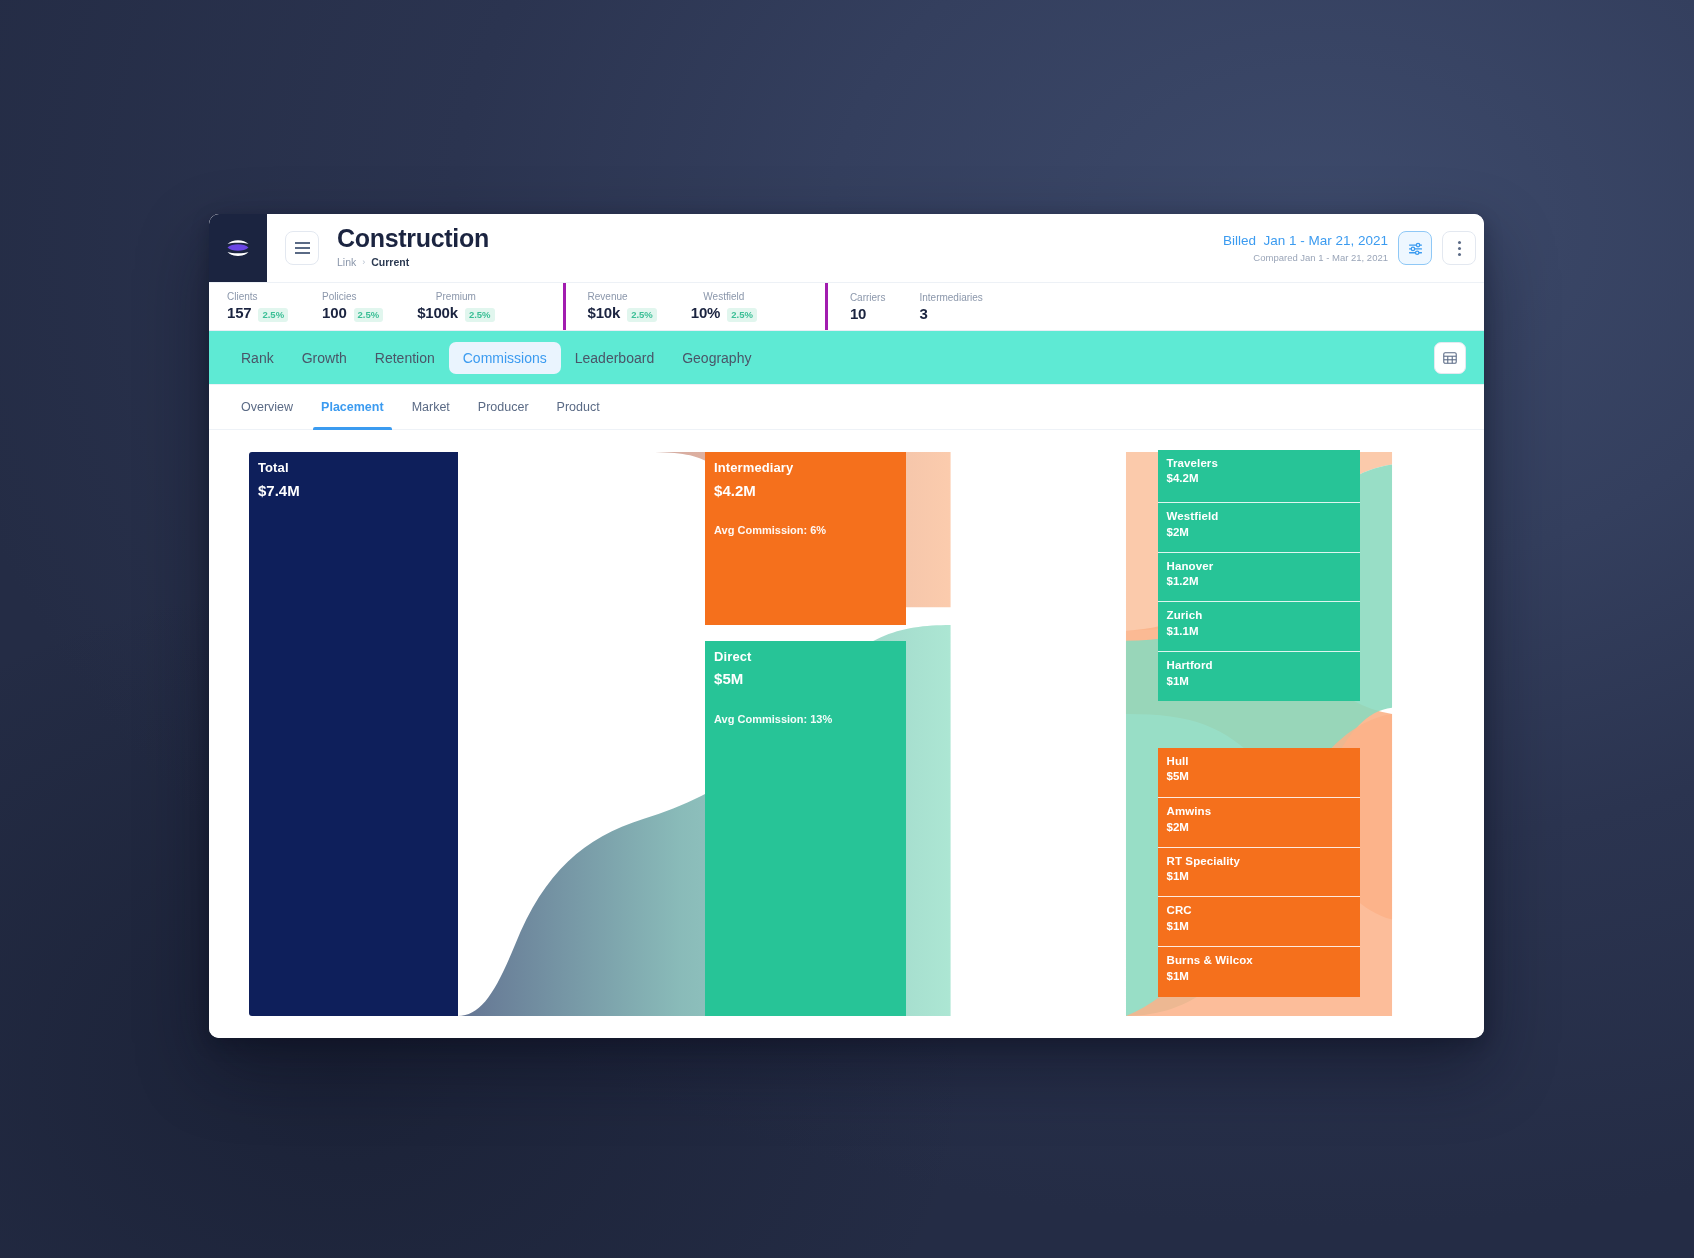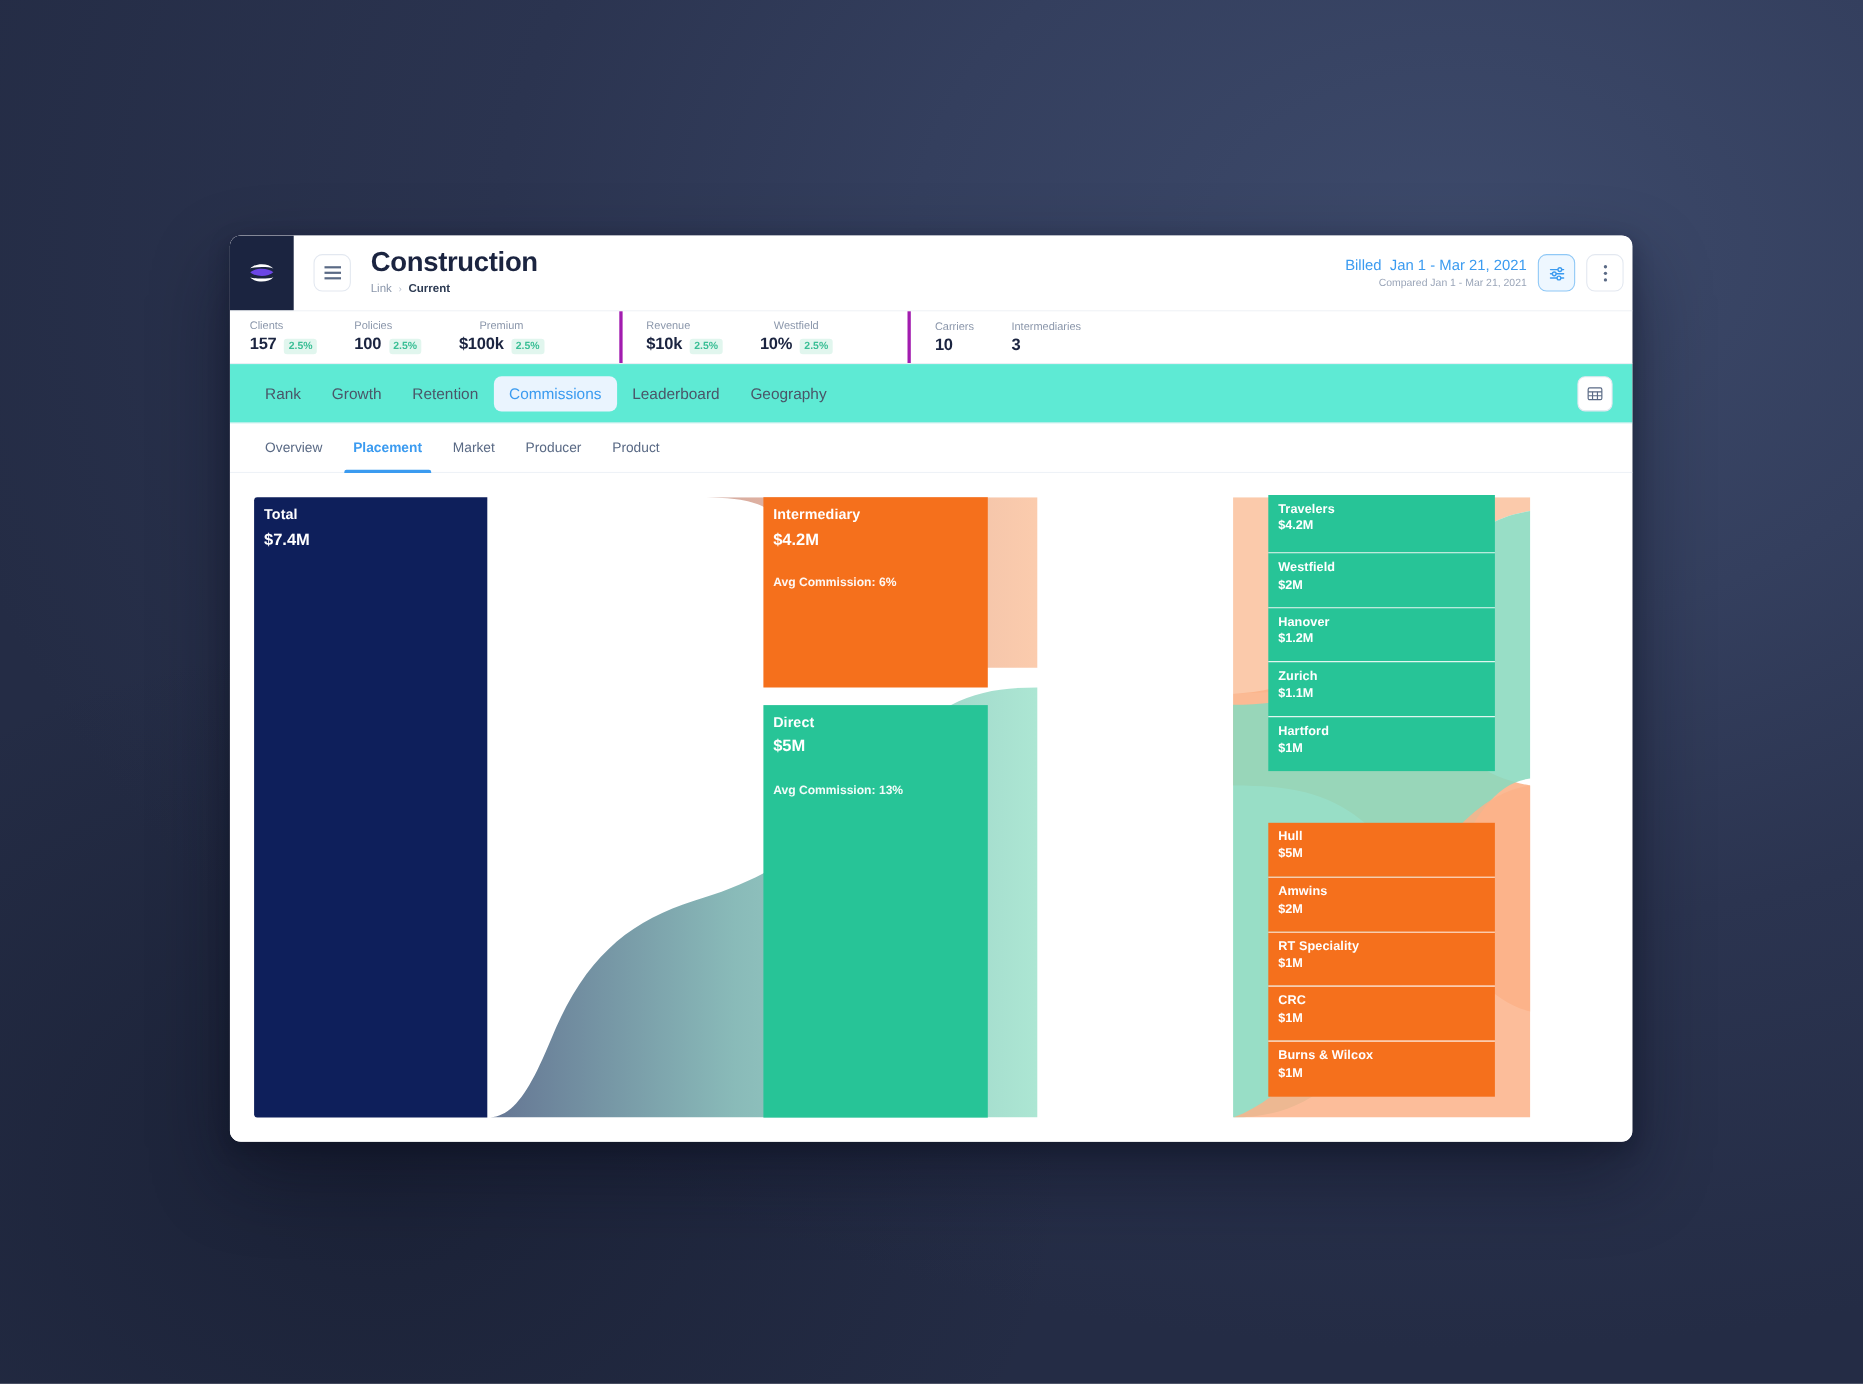--- a/index.html
+++ b/index.html
@@ -147,21 +147,21 @@
     cursor: pointer; position: relative;
     white-space: nowrap;
   }
   .subtab.active { color: #3b9bf0; font-weight: 600; }
   .subtab.active::after {
     content: ""; position: absolute; left: 6px; right: 6px; bottom: -1px;
     height: 3px; background: #3b9bf0; border-radius: 2px 2px 0 0;
   }
 
   
-  .chart-area { flex: 1; position: relative; background: #fff; padding: 22px 22px 22px 22px; }
+  .chart-area { flex: 1; position: relative; background: #fff; padding: 22px 22px 22px 40px; }
   .sankey { position: relative; width: 100%; height: 100%; }
   .sankey svg.links { position: absolute; inset: 0; width: 100%; height: 100%; }
 
   .node {
     position: absolute; overflow: hidden;
     color: #fff;
     padding: 7px 9px;
   }
   .node .n-name { font-size: 11.5px; font-weight: 600; line-height: 1.35; letter-spacing: 0.1px; }
   .node .n-val  { font-size: 11.5px; font-weight: 700; line-height: 1.35; }

